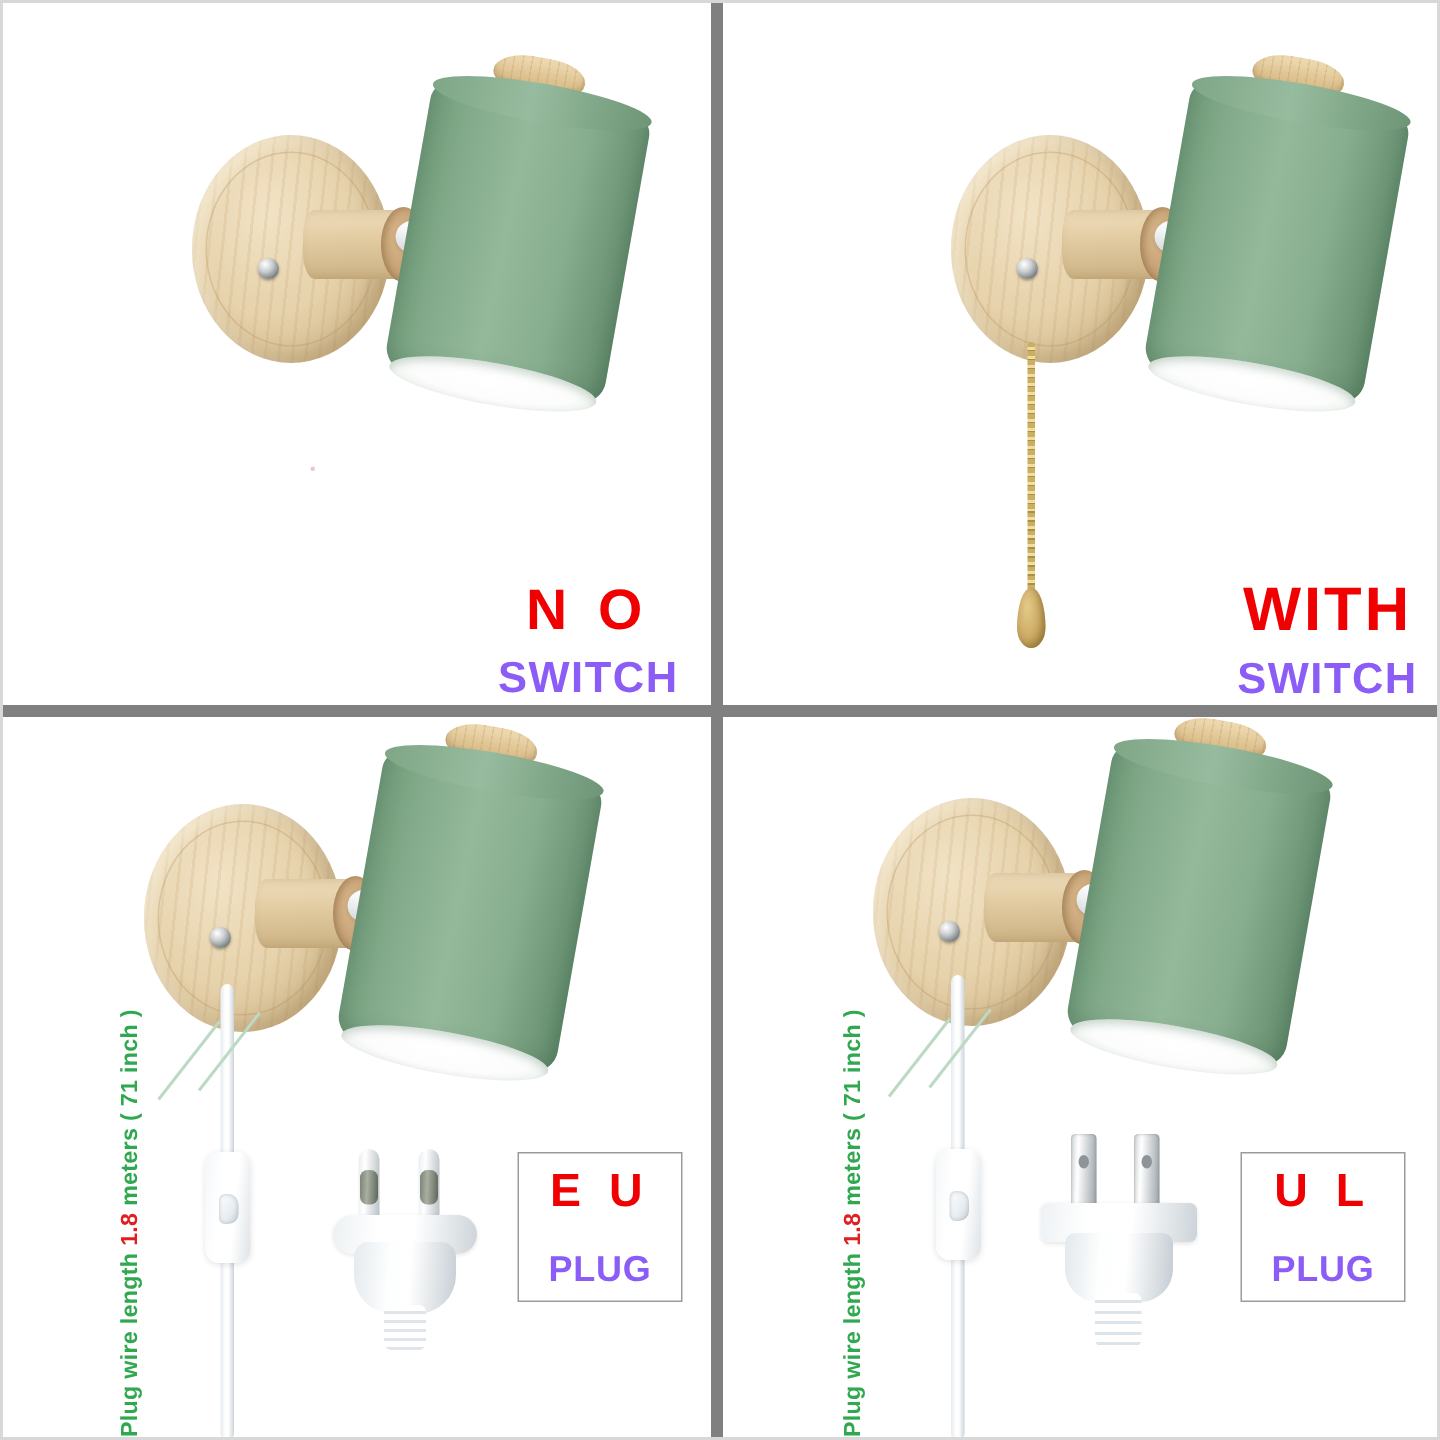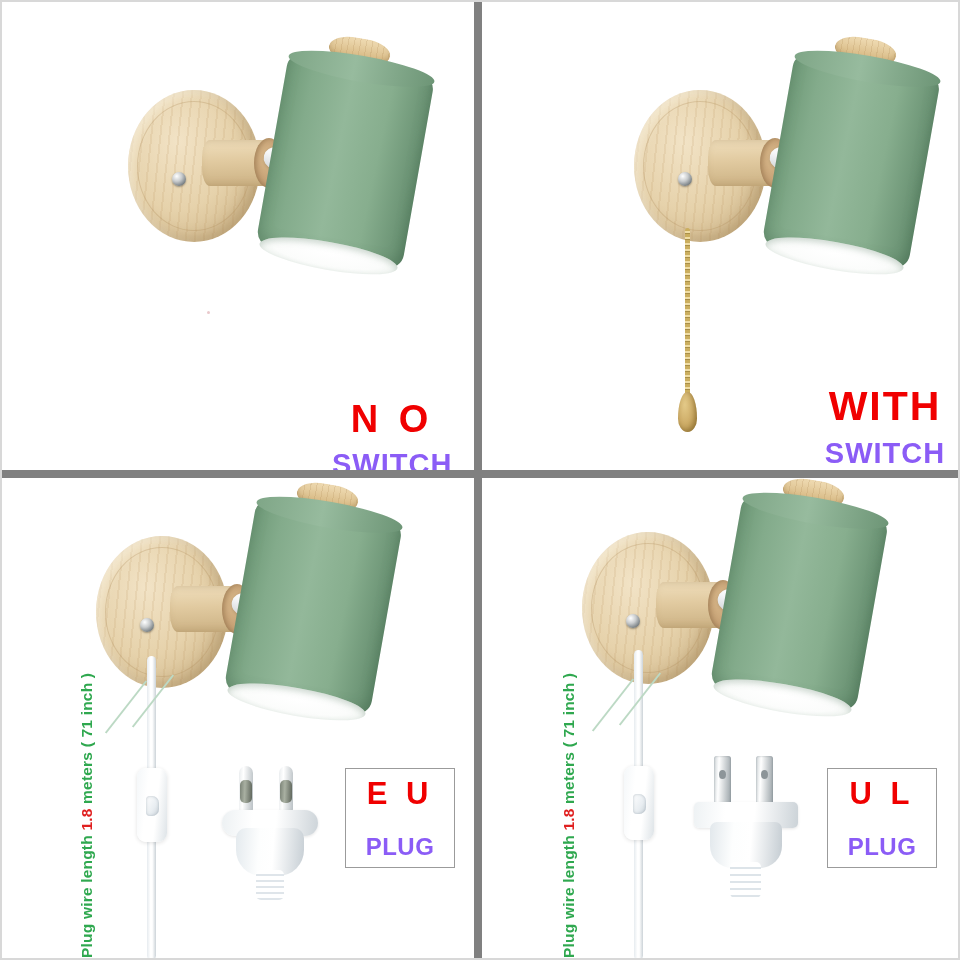--- a/index.html
+++ b/index.html
@@ -376,21 +376,21 @@
   .label-primary {
     color: #f00000;
     font-weight: bold;
     letter-spacing: 5px;
   }
   .label-secondary {
     color: #8b5cf6;
     font-weight: bold;
     letter-spacing: 1px;
   }
-  .label-no .label-primary { font-size: 38px; margin-top: 12px; }
+  .label-no .label-primary { font-size: 38px; }
   .label-no .label-secondary { font-size: 29px; margin-top: 12px; }
   .label-with .label-primary { font-size: 41px; letter-spacing: 2px; }
   .label-with .label-secondary { font-size: 29px; margin-top: 12px; }
 
   .plug-box {
     position: absolute;
     width: 108px;
     height: 98px;
     border: 1px solid #9b9b9b;
     background: #ffffff;

